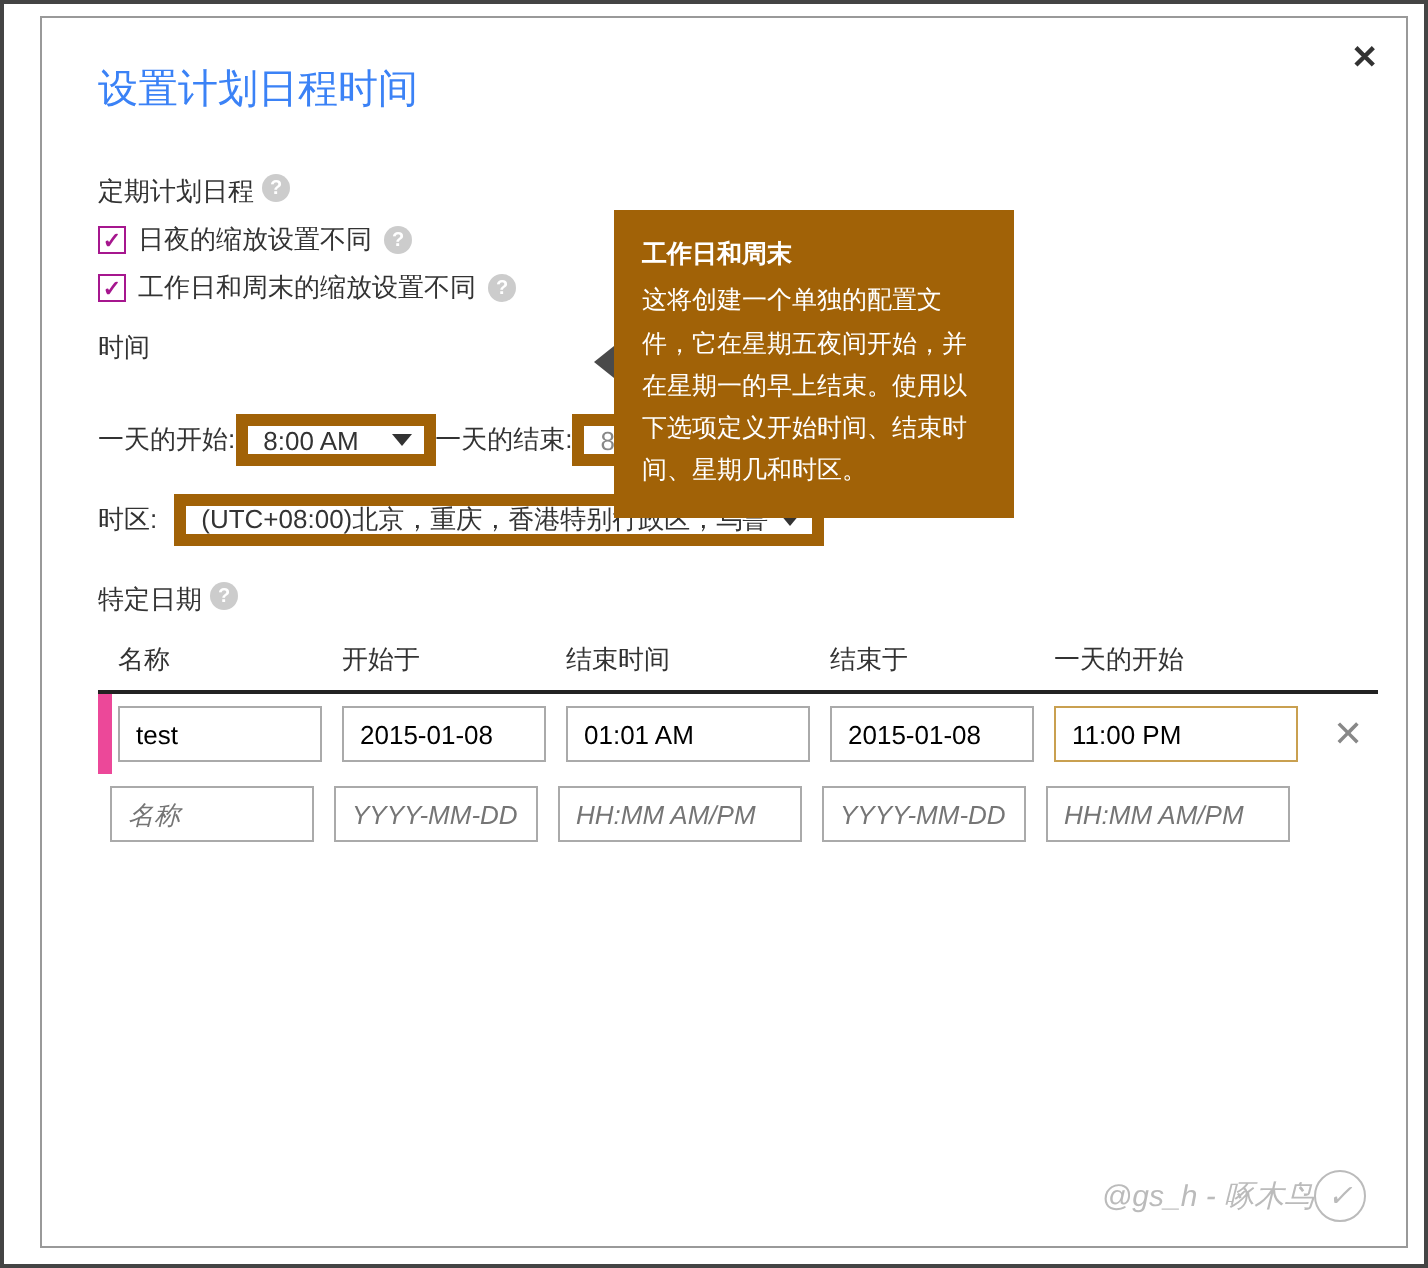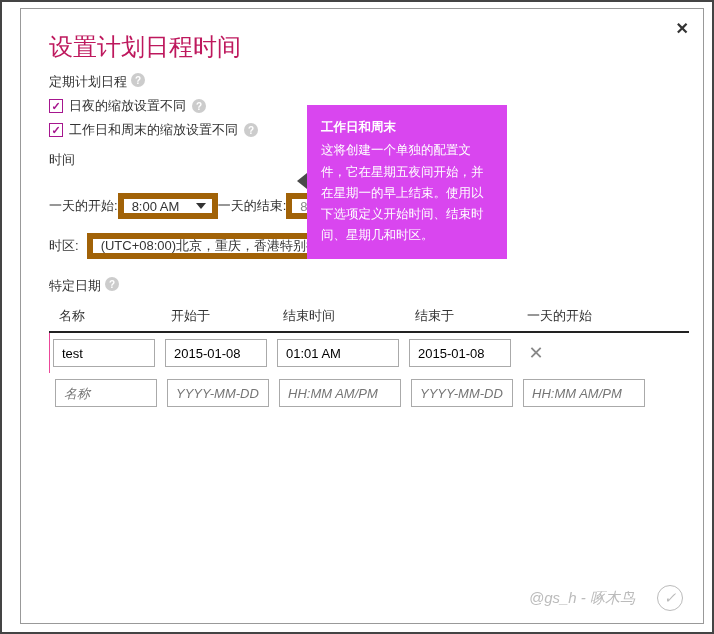--- a/index.html
+++ b/index.html
@@ -1,46 +1,46 @@
 <!DOCTYPE html>
 <html><head>
 <meta charset="utf-8">
 <style>
 *{box-sizing:border-box;margin:0;padding:0}
 body{font-family:"Microsoft YaHei","Segoe UI",Arial,sans-serif;font-size:13px;color:#333;background:#fff}
 .frame{width:714px;height:634px;border:2px solid #444;position:relative;overflow:hidden}
 .panel{position:absolute;left:18px;top:6px;right:8px;bottom:8px;background:#fff;border:1px solid #999}
 .close-x{position:absolute;top:10px;right:14px;font-size:16px;font-weight:bold;color:#333;cursor:pointer}
 .inner{padding:22px 28px}
-h1{font-size:24px;font-weight:300;color:#be185d;margin-bottom:10px}
+h1{font-size:20px;font-weight:300;color:#3b82f6;margin-bottom:29px}
 .section-label{font-size:13px;color:#333;margin-bottom:6px;display:flex;align-items:flex-start;gap:4px}
 .help{display:inline-flex;width:14px;height:14px;border-radius:50%;background:#ccc;color:#fff;font-size:10px;align-items:center;justify-content:center;font-weight:bold}
 .cb-row{display:flex;align-items:center;gap:6px;margin:6px 0}
 .cb{width:14px;height:14px;border:1px solid #a6168e;display:inline-flex;align-items:center;justify-content:center;color:#a6168e;font-size:11px;font-weight:bold;cursor:pointer}
 .time-row{display:flex;align-items:center;gap:0;margin-top:24px;margin-bottom:14px}
 .sel{border:6px solid #a16207;height:26px;padding:0 22px 0 8px;background:#fff;position:relative;display:inline-flex;align-items:center;min-width:100px;cursor:pointer}
 .sel .caret{position:absolute;right:6px;top:50%;transform:translateY(-50%);border-left:5px solid transparent;border-right:5px solid transparent;border-top:6px solid #333}
 .sel.dim{color:#888}
 .tz-row{display:flex;align-items:center;gap:8px;margin-bottom:18px}
 .tz-sel{min-width:310px}
-.tooltip{position:absolute;left:286px;top:96px;width:200px;background:#d946ef;color:#fff;padding:12px 14px;font-size:12.5px;line-height:1.7;z-index:5}
+.tooltip{position:absolute;left:286px;top:96px;width:200px;background:#a16207;color:#fff;padding:12px 14px;font-size:12.5px;line-height:1.7;z-index:5}
 .tooltip::before{content:"";position:absolute;left:-10px;top:68px;border-top:8px solid transparent;border-bottom:8px solid transparent;border-right:10px solid #4a4a4a}
 .tt-title{font-weight:bold;margin-bottom:2px}
 .tbl{width:640px}
 .thead{display:flex;border-bottom:2px solid #222;padding:6px 0 6px 10px}
 .thead>div{font-size:13px}
 .c1{width:112px}.c2{width:112px}.c3{width:132px}.c4{width:112px}.c5{width:132px}.c6{width:30px}
 .trow{display:flex;align-items:center;padding:6px 0 6px 6px;gap:0}
 .trow input{height:28px;border:1px solid #aaa;padding:0 8px;font-family:inherit;font-size:13px;width:100%}
 .trow .c1,.trow .c2,.trow .c3,.trow .c4,.trow .c5{padding-right:10px}
-.trow.active{border-left:1px solid #ec4899;padding-left:3px}
+.trow.active{border-left:7px solid #ec4899;padding-left:3px}
 .trow.active .c5 input{border:1px solid #c9a050}
 .trow.ph input{color:#999;font-style:italic}
 .del{font-size:18px;color:#888;cursor:pointer;text-align:center}
-.watermark{position:absolute;right:20px;bottom:12px;color:#bbb;font-size:15px;font-style:italic;display:flex;align-items:center;gap:22px}
+.watermark{position:absolute;right:20px;bottom:12px;color:#bbb;font-size:15px;font-style:italic;display:flex;align-items:center;gap:0}
 .wm-circ{width:26px;height:26px;border:1px solid #bbb;border-radius:50%;display:inline-flex;align-items:center;justify-content:center;color:#bbb}
 </style>
 </head>
 <body>
 
 <div class="frame">
  <div class="panel">
   <div class="close-x">✕</div>
   <div class="inner">
    <h1>设置计划日程时间</h1>
@@ -94,20 +94,21 @@
      <div class="c3">结束时间</div>
      <div class="c4">结束于</div>
      <div class="c5">一天的开始</div>
      <div class="c6"></div>
     </div>
     <div class="trow active">
      <div class="c1"><input value="test" style=""></div>
      <div class="c2"><input value="2015-01-08" style=""></div>
      <div class="c3"><input value="01:01 AM" style=""></div>
      <div class="c4"><input value="2015-01-08" style=""></div>
+     <div class="c5"><input value="11:00 PM" style=""></div>
      <div class="c6 del">✕</div>
     </div>
     <div class="trow ph">
      <div class="c1"><input placeholder="名称" style=""></div>
      <div class="c2"><input placeholder="YYYY-MM-DD" style=""></div>
      <div class="c3"><input placeholder="HH:MM AM/PM" style=""></div>
      <div class="c4"><input placeholder="YYYY-MM-DD" style=""></div>
      <div class="c5"><input placeholder="HH:MM AM/PM" style=""></div>
      <div class="c6"></div>
     </div>

